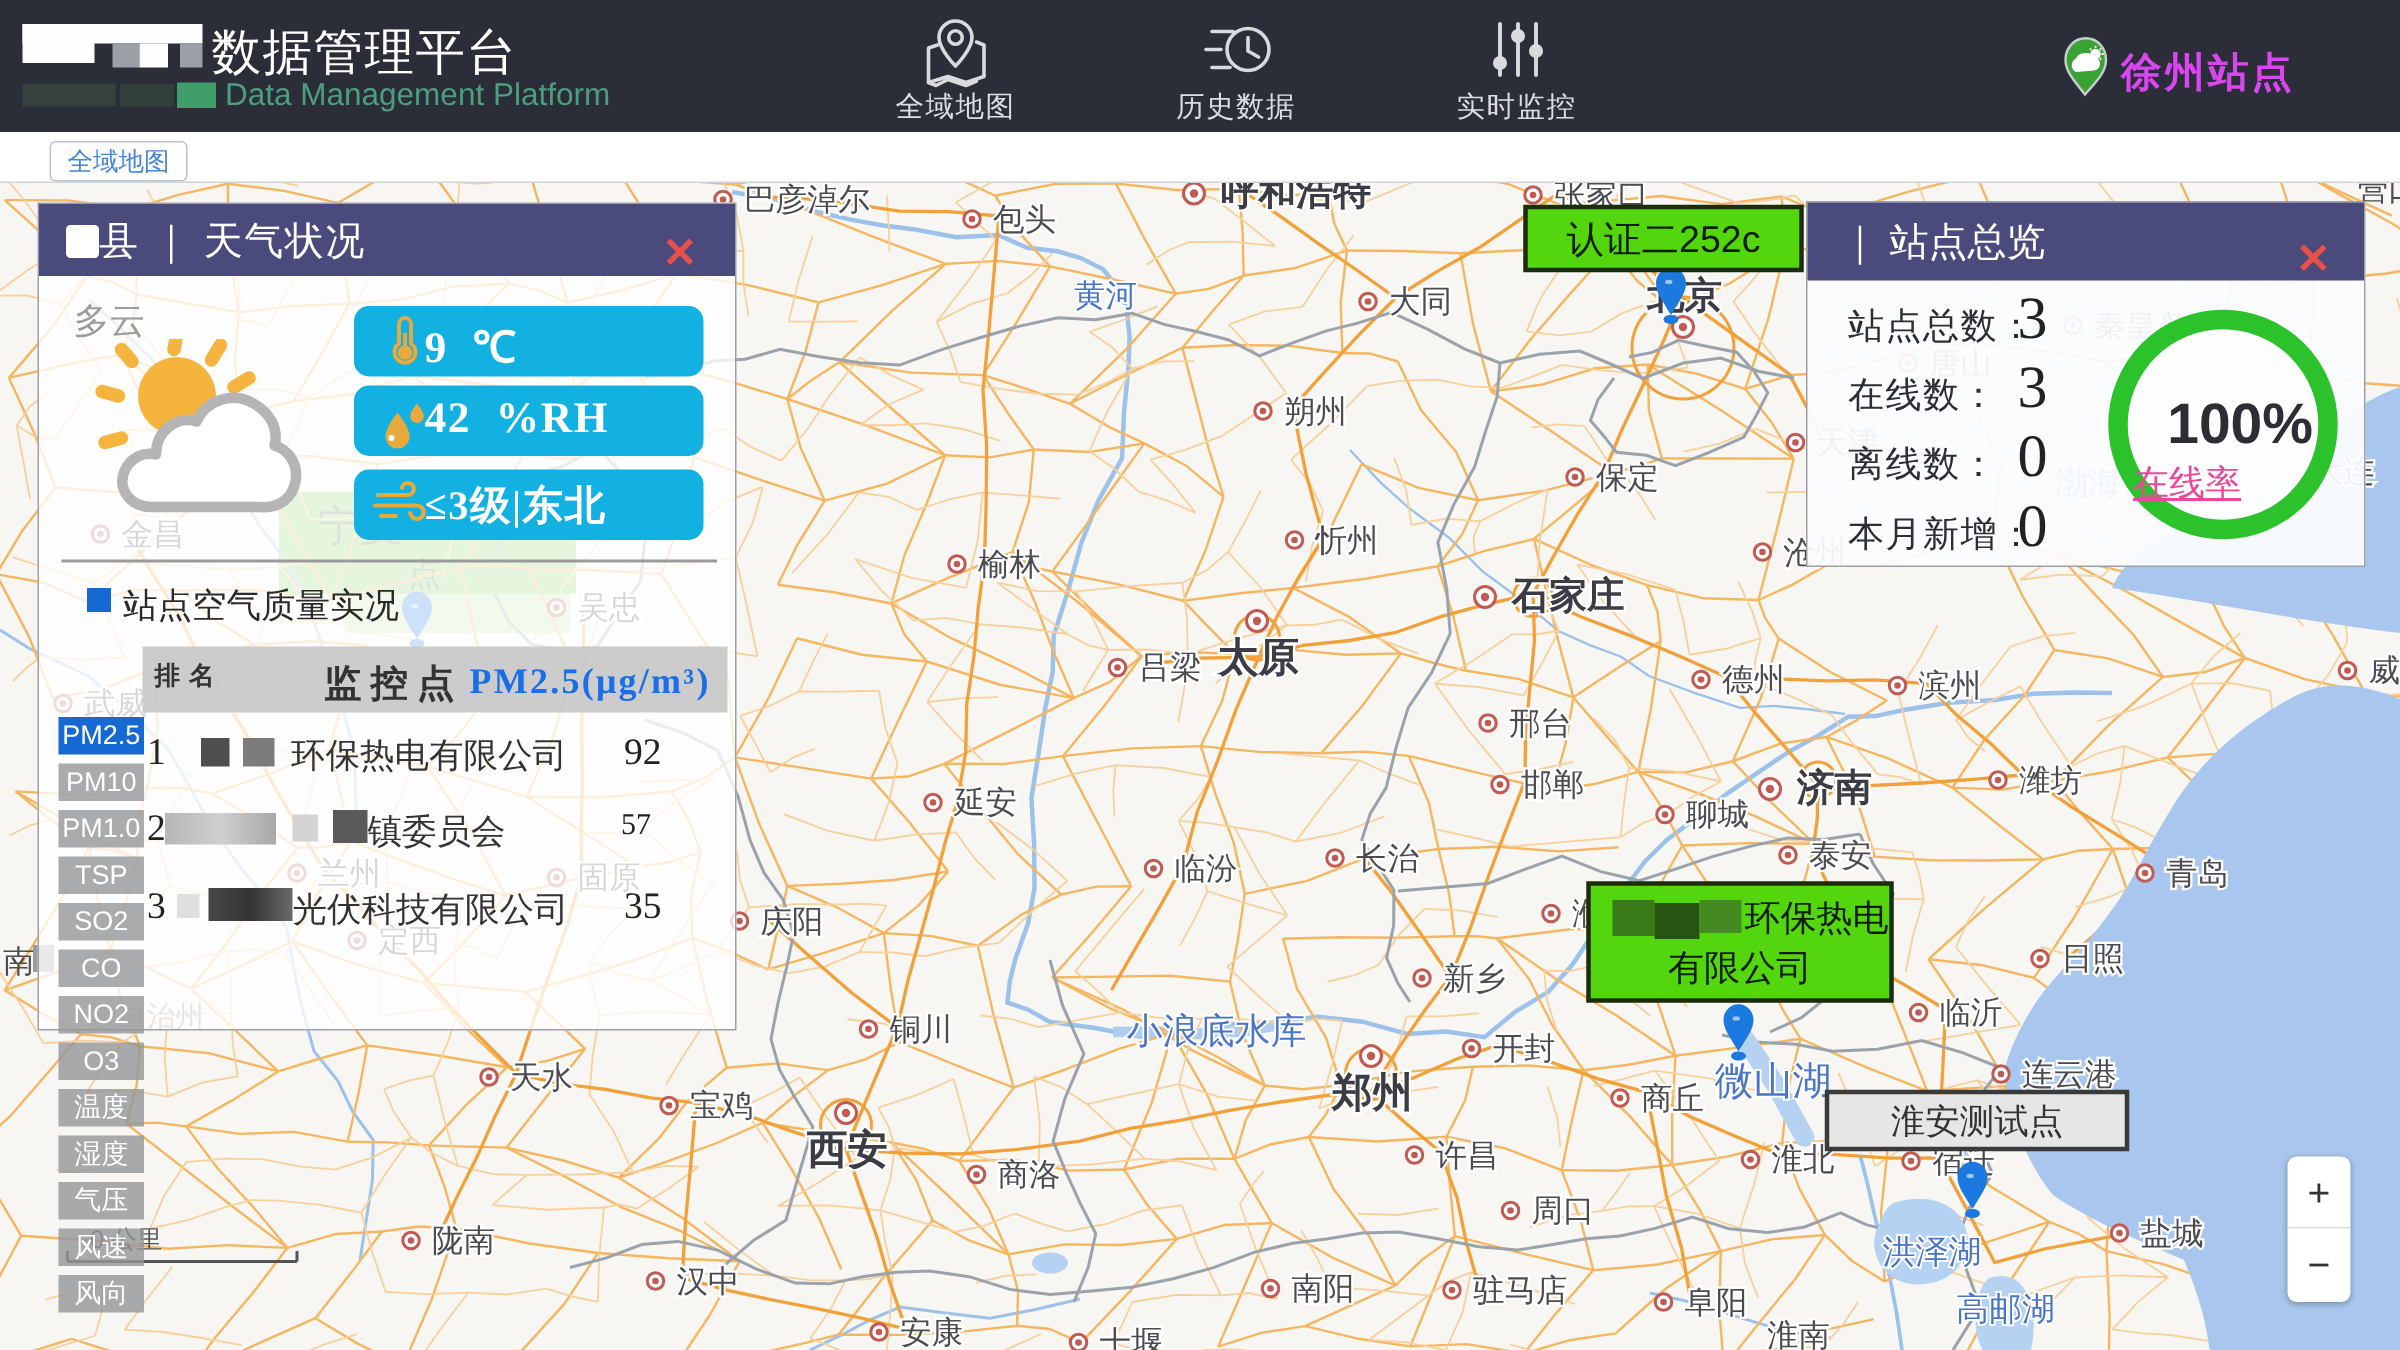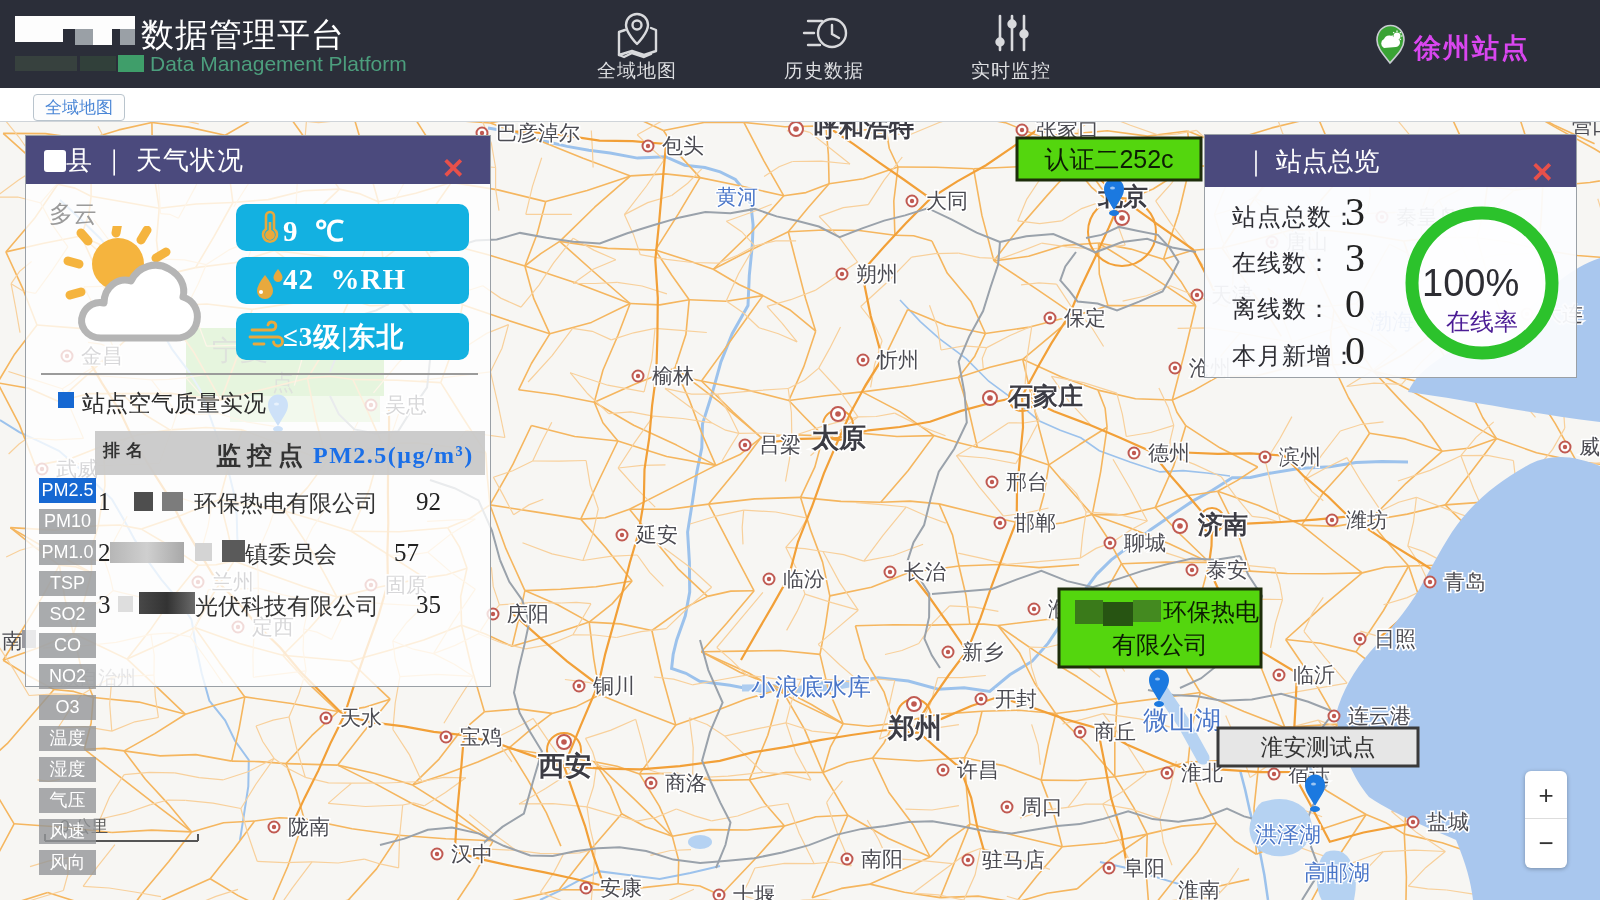--- a/index.html
+++ b/index.html
@@ -12,21 +12,21 @@
 #brand-t { position:absolute; left:141px; top:13px; font-size:33px; color:#fff; letter-spacing:1px; }
 #brand-s { position:absolute; left:150px; top:52px; font-size:21px; color:#4c9e7d; }
 #station { position:absolute; left:1414px; top:30px; font-size:27px; color:#d946ef; font-weight:bold; letter-spacing:2px; }
 #tabs { position:absolute; left:0; top:88px; width:1600px; height:34px; background:#fff; border-bottom:1px solid #cfd4d9; }
 #tab1 { position:absolute; left:33px; top:6px; width:92px; height:27px; border:1px solid #b9c4cd; border-radius:4px; background:#fdfdfd; color:#4a86d6; font-size:17px; text-align:center; line-height:25px; }
 .phead { position:absolute; left:0; top:0; width:100%; height:48px; background:#4b4a7d; color:#fff; }
 .pclose { position:absolute; top:9px; font-size:28px; color:#e8504a; font-weight:bold; }
 #wx { position:absolute; left:25px; top:135px; width:466px; height:552px; border:1px solid #9aa0a6; background:rgba(255,255,255,0.78); }
 #wx .phead { font-size:26px; line-height:48px; padding-left:18px; letter-spacing:1px; }
 #ov { position:absolute; left:1204px; top:134px; width:373px; height:244px; border:1px solid #9aa0a6; background:rgba(251,252,254,0.94); }
-#ov .phead { height:52px; font-size:26px; line-height:52px; padding-left:38px; }
+#ov .phead { height:52px; font-size:26px; line-height:52px; padding-left:22px; }
 .serif { font-family:"Liberation Serif",serif; }
 .wbtn { position:absolute; left:210px; width:233px; height:47px; background:#13b1e1; border-radius:10px; color:#fff; }
 .wbtn .txt { position:absolute; left:47px; top:6px; font-family:"Liberation Serif",serif; font-weight:bold; font-size:29px; letter-spacing:1px; }
 .pbtn { position:absolute; left:13px; width:57px; height:25px; background:rgba(148,150,152,0.8); color:#fff; font-size:18px; text-align:center; line-height:25px; }
 .pbtn.act { background:#1668d2; }
 .ovlab { position:absolute; left:1232px; font-size:24px; color:#2d2d33; letter-spacing:1px; }
 .ovnum { position:absolute; left:1340px; width:30px; text-align:center; font-family:"Liberation Serif",serif; font-size:40px; color:#222; }
 #zoomctl { position:absolute; left:1525px; top:771px; width:42px; height:97px; background:#fff; border-radius:6px; box-shadow:0 1px 4px rgba(0,0,0,0.3); }
 #zoomctl div { width:42px; height:48px; text-align:center; font-size:26px; color:#333; line-height:48px; }
 </style>
@@ -1544,21 +1544,21 @@
   <div class="serif" style="position:absolute;left:72px;top:352px;font-size:25px;color:#222;">1</div>
   <div style="position:absolute;left:108px;top:356px;width:19px;height:19px;background:#4e4e4e;"></div>
   <div style="position:absolute;left:136px;top:356px;width:21px;height:19px;background:#7c7c7c;"></div>
   <div style="position:absolute;left:168px;top:352px;font-size:23px;color:#333;">环保热电有限公司</div>
   <div class="serif" style="position:absolute;left:390px;top:352px;font-size:25px;color:#222;">92</div>
   <div class="serif" style="position:absolute;left:72px;top:403px;font-size:25px;color:#222;">2</div>
   <div style="position:absolute;left:84px;top:406px;width:74px;height:21px;background:linear-gradient(90deg,#b6b6b6,#cfcfcf,#a8a8a8);"></div>
   <div style="position:absolute;left:169px;top:407px;width:17px;height:18px;background:#d4d4d4;"></div>
   <div style="position:absolute;left:196px;top:404px;width:23px;height:22px;background:#5a5a5a;"></div>
   <div style="position:absolute;left:219px;top:403px;font-size:23px;color:#333;">镇委员会</div>
-  <div class="serif" style="position:absolute;left:368px;top:403px;font-size:25px;color:#222;">57</div>
+  <div class="serif" style="position:absolute;left:388px;top:403px;font-size:20px;color:#222;">57</div>
   <div class="serif" style="position:absolute;left:72px;top:455px;font-size:25px;color:#222;">3</div>
   <div style="position:absolute;left:92px;top:460px;width:15px;height:16px;background:#dedede;"></div>
   <div style="position:absolute;left:113px;top:456px;width:56px;height:22px;background:linear-gradient(90deg,#484848,#333,#6a6a6a);"></div>
   <div style="position:absolute;left:169px;top:455px;font-size:23px;color:#333;">光伏科技有限公司</div>
   <div class="serif" style="position:absolute;left:390px;top:455px;font-size:25px;color:#222;">35</div>
   <div class="pbtn act" style="top:342px;">PM2.5</div>
   <div class="pbtn" style="top:373px;">PM10</div>
   <div class="pbtn" style="top:404px;">PM1.0</div>
   <div class="pbtn" style="top:435px;">TSP</div>
   <div class="pbtn" style="top:466px;">SO2</div>
@@ -1579,20 +1579,20 @@
     <div class="ovnum" style="top:188px;">3</div>
 <div class="ovlab" style="top:247px;">在线数：</div>
     <div class="ovnum" style="top:234px;">3</div>
 <div class="ovlab" style="top:293px;">离线数：</div>
     <div class="ovnum" style="top:280px;">0</div>
 <div class="ovlab" style="top:340px;">本月新增：</div>
     <div class="ovnum" style="top:327px;">0</div>
 <svg width="170" height="170" style="position:absolute;left:1397px;top:198px;">
   <circle cx="85" cy="85" r="70" fill="rgba(255,255,255,0.75)" stroke="#2cc22c" stroke-width="13"></circle>
 </svg>
-<div style="position:absolute;left:1422px;top:262px;width:120px;text-align:left;font-size:38px;font-weight:normal;color:#2d2d33;">100%</div>
-<div style="position:absolute;left:1422px;top:306px;width:120px;text-align:center;font-size:24px;color:#4c1d95;">在线率</div>
+<div style="position:absolute;left:1422px;top:262px;width:120px;text-align:right;font-size:38px;font-weight:bold;color:#2d2d33;">100%</div>
+<div style="position:absolute;left:1422px;top:306px;width:120px;text-align:left;font-size:24px;color:#ec4899;text-decoration:underline;">在线率</div>
 
 <div id="zoomctl">
       <div style="border-bottom:1px solid #ddd;">+</div>
       <div>−</div>
     </div>
 </div>
 
 </body></html>

